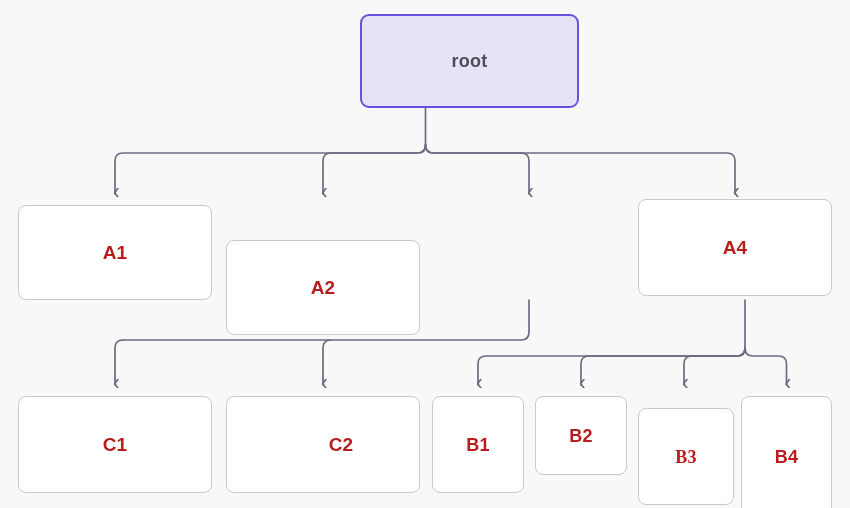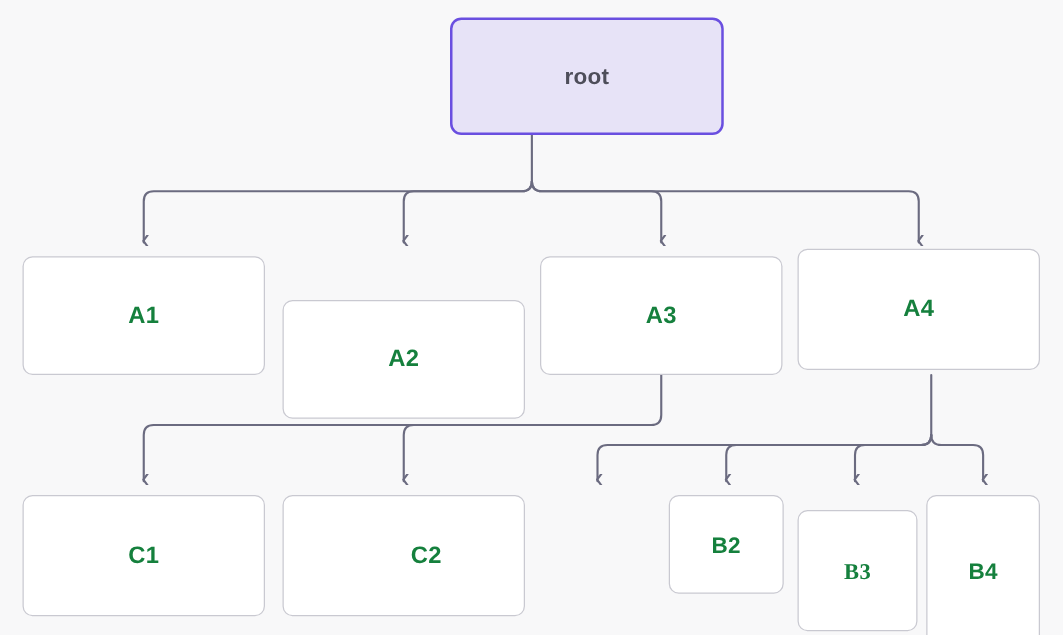--- a/index.html
+++ b/index.html
@@ -38,21 +38,21 @@
     z-index: 2;
   }
   .node.root-node {
     background: #e7e3f7;
     border: 2.4px solid #6a4fe0;
     border-radius: 9px;
   }
   .node-label {
     font-size: 19px;
     font-weight: bold;
-    color: #15803d;
+    color: #b91c1c;
     letter-spacing: 0.2px;
     line-height: 1;
     user-select: none;
   }
   .root-node .node-label {
     color: #4e4e5a;
     font-size: 18px;
   }
   .small-node .node-label {
     font-size: 18px;
@@ -105,36 +105,36 @@
   </div>
 
   <div class="node" style="left:18px; top:205px; width:194px; height:95px;">
     <span class="node-label">A1</span>
   </div>
 
   <div class="node" style="left:226px; top:205px; width:194px; height:95px;margin-top:35px;">
     <span class="node-label">A2</span>
   </div>
 
-  <div class="node" style="left:432px; top:205px; width:194px; height:95px;">
-    <span class="node-label">A3</span>
-  </div>
 
   <div class="node" style="left:638px; top:199px; width:194px; height:97px;">
     <span class="node-label">A4</span>
   </div>
 
   <div class="node" style="left:18px; top:396px; width:194px; height:97px;">
     <span class="node-label">C1</span>
   </div>
 
   <div class="node" style="left:226px; top:396px; width:194px; height:97px;padding-left:36px;">
     <span class="node-label">C2</span>
   </div>
 
+  <div class="node small-node" style="left:432px; top:396px; width:92px; height:97px;">
+    <span class="node-label">B1</span>
+  </div>
 
   <div class="node small-node" style="left:535px; top:396px; width:92px; height:79px;">
     <span class="node-label">B2</span>
   </div>
 
   <div class="node small-node" style="left:638px; top:408px; width:96px; height:97px;font-family:Liberation Serif, serif;">
     <span class="node-label">B3</span>
   </div>
 
   <div class="node small-node" style="left:741px; top:396px; width:91px; height:122px;">

